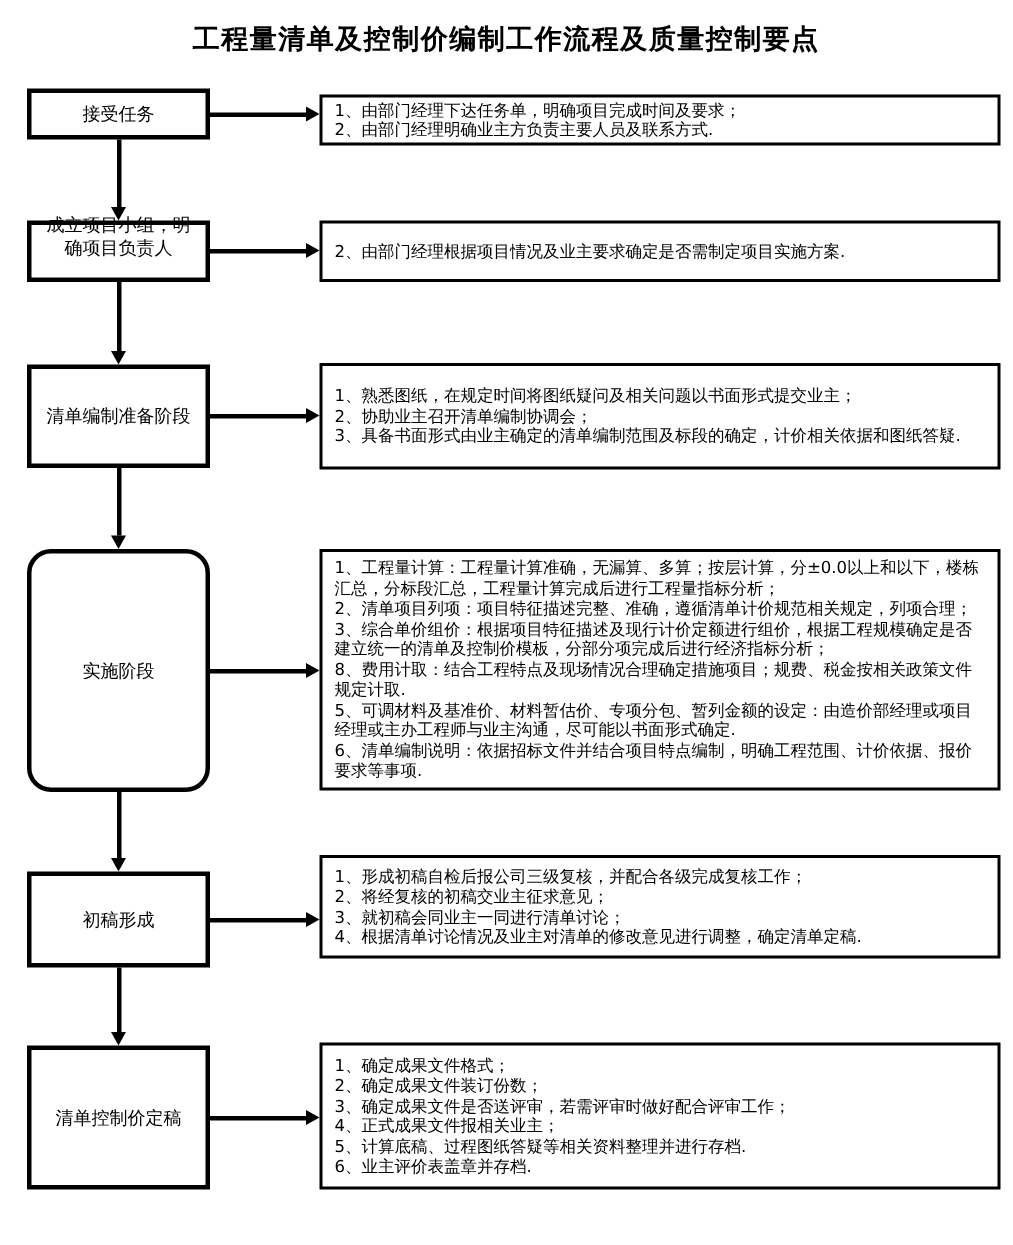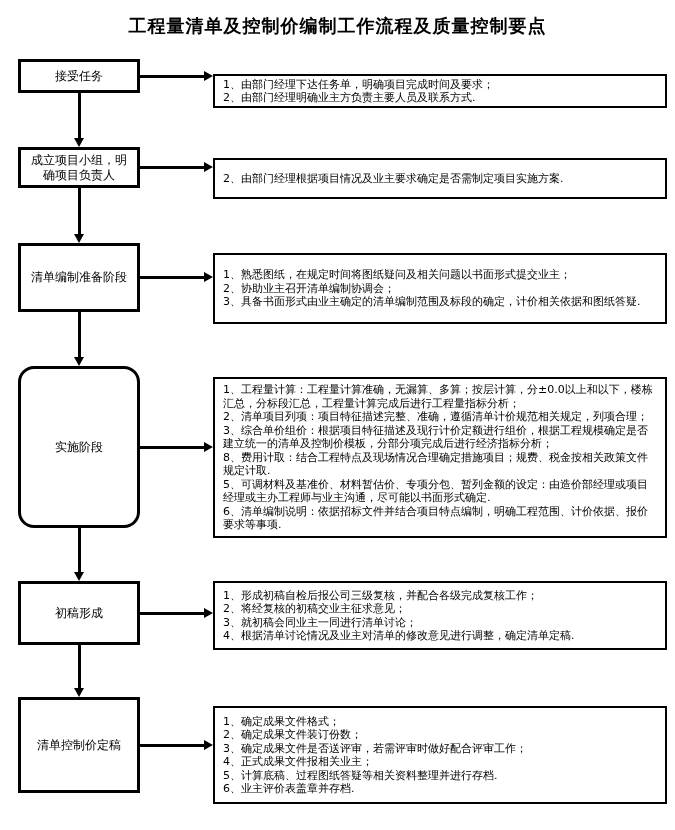--- a/index.html
+++ b/index.html
@@ -33,21 +33,20 @@
     padding:12px 6px;
   }
   .detailbox{
     position:absolute;
     left:213px;width:454px;
     border:2px solid #000;
     box-sizing:border-box;
     background:#fff;
     display:flex;flex-direction:column;justify-content:center;
     padding:2px 8px;
-    margin-top:11px;
   }
   .ditem{
     margin:0;
     font-size:11px;
     line-height:13.5px;
     text-align:left;
   }
   .vline{position:absolute;width:3px;background:#000;}
   .hline{position:absolute;height:3px;background:#000;}
   .varrow{
@@ -73,21 +72,21 @@
   <div class="stepbox" style="top:59px;height:34px;">
     <span>接受任务</span>
   </div>
   <div class="detailbox" style="top:63px;height:34px;">
     <p class="ditem">1、由部门经理下达任务单，明确项目完成时间及要求；</p>
     <p class="ditem">2、由部门经理明确业主方负责主要人员及联系方式.</p>
   </div>
   <div class="hline" style="top:75px;left:140px;width:66px;"></div>
   <div class="harrow" style="top:71px;left:204px;"></div>
 
-  <div class="stepbox" style="top:147px;height:41px;">
+  <div class="stepbox" style="top:147px;height:41px;align-items:flex-end;">
     <span>成立项目小组，明确项目负责人</span>
   </div>
   <div class="detailbox" style="top:147px;height:41px;">
     <p class="ditem">2、由部门经理根据项目情况及业主要求确定是否需制定项目实施方案.</p>
   </div>
   <div class="hline" style="top:166px;left:140px;width:66px;"></div>
   <div class="harrow" style="top:162px;left:204px;"></div>
 
   <div class="stepbox" style="top:243px;height:69px;">
     <span>清单编制准备阶段</span>

